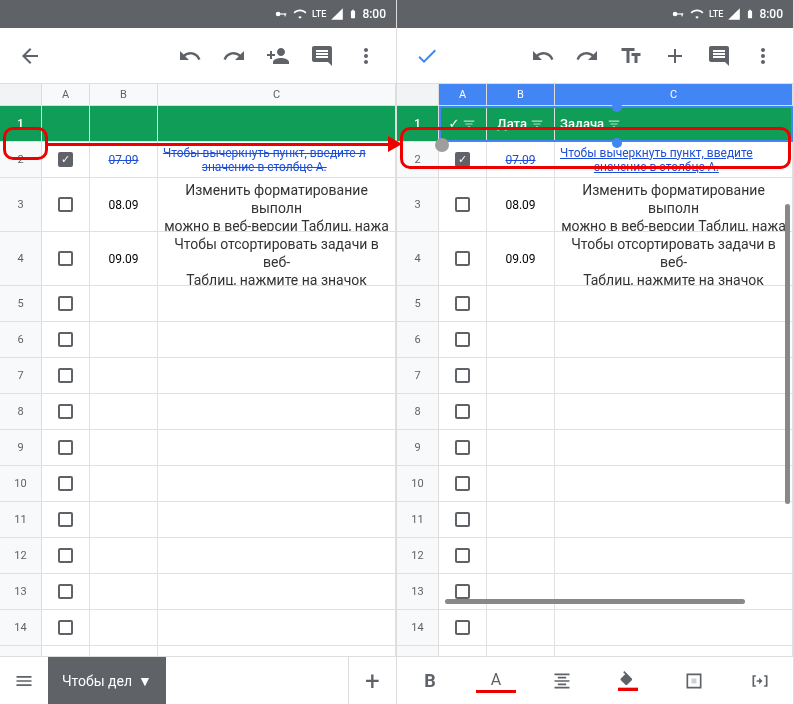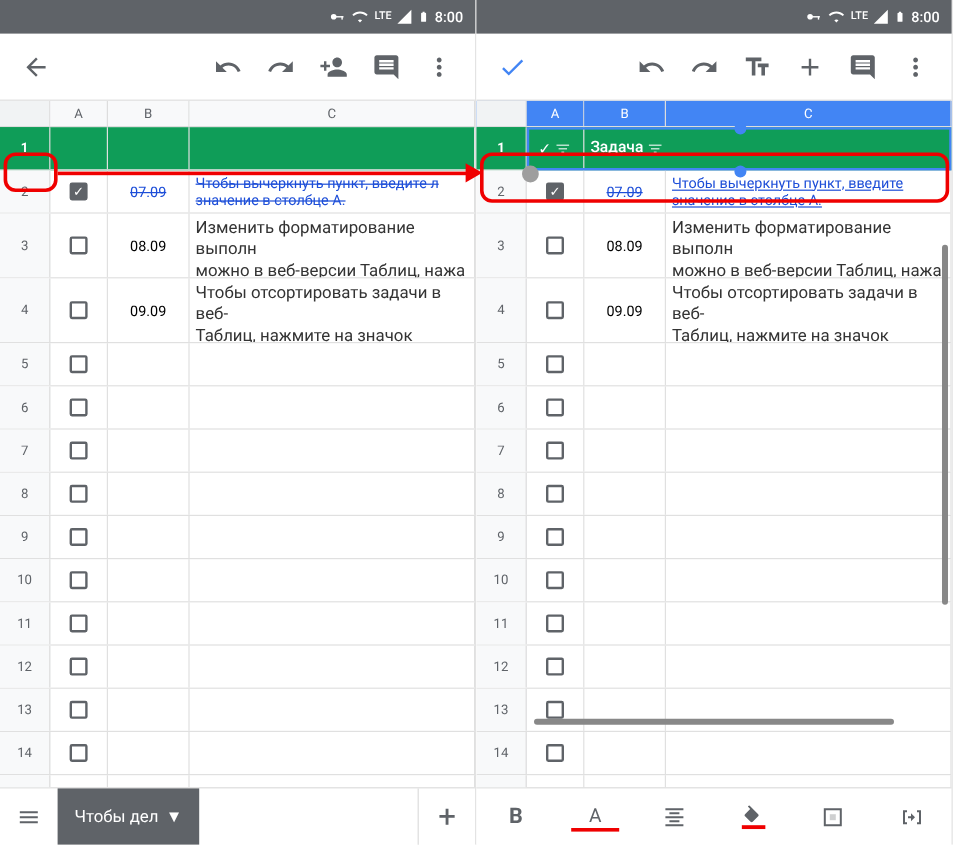--- a/index.html
+++ b/index.html
@@ -19,21 +19,21 @@
 .col-a { width: 48px; }
 .col-b { width: 68px; }
 .col-c { flex: 1; }
 .grid { display: flex; flex-direction: column; }
 .row { display: flex; height: 36px; border-bottom: 1px solid #e0e0e0; }
 .row.tall { height: 54px; }
 .row-h { width: 42px; background: #f8f9fa; border-right: 1px solid #ddd; display: flex; align-items: center; justify-content: center; font-size: 11px; color: #5f6368; }
 .cell { border-right: 1px solid #e0e0e0; display: flex; align-items: center; padding: 3px 5px; font-size: 12px; overflow: hidden; }
 .cell-a { width: 48px; justify-content: center; }
 .cell-b { width: 68px; justify-content: center; }
-.cell-c { flex: 1; }
+.cell-c { flex: 1; text-align: center; }
 .header-row { background: #0f9d58; color: #fff; }
 .header-row .cell { font-weight: 500; font-size: 13px; }
 .header-row .row-h { background: #0f9d58; color: #fff; font-weight: bold; }
 .checkbox { width: 15px; height: 15px; border: 2px solid #5f6368; border-radius: 2px; }
 .checkbox.checked { background: #5f6368; display: flex; align-items: center; justify-content: center; }
 .checkbox.checked::after { content: "✓"; color: #fff; font-size: 11px; }
 .strikethrough { text-decoration: line-through; color: #1d4ed8; }
 .cell-c.multiline { align-items: flex-start; line-height: 1.3; font-size: 14px; color: #333; }
 .bottom-bar { height: 48px; display: flex; align-items: center; border-top: 1px solid #ddd; }
 .menu-btn { width: 48px; height: 48px; display: flex; align-items: center; justify-content: center; }
@@ -318,20 +318,23 @@
       <div class="col-h col-a" style="background:#4285f4;color:#fff">A</div>
       <div class="col-h col-b" style="background:#4285f4;color:#fff">B</div>
       <div class="col-h col-c" style="background:#4285f4;color:#fff">C</div>
     </div>
     <div class="grid" id="grid-right">
           <div class="row header-row">
             <div class="row-h">1</div>
             <div class="cell cell-a">✓<svg class="filter-icon" viewBox="0 0 24 24">
                 <path fill="currentColor" d="M10 18h4v-2h-4v2zM3 6v2h18V6H3zm3 7h12v-2H6v2z"></path>
               </svg></div>
+            <div class="cell cell-b">Дата<svg class="filter-icon" viewBox="0 0 24 24">
+                <path fill="currentColor" d="M10 18h4v-2h-4v2zM3 6v2h18V6H3zm3 7h12v-2H6v2z"></path>
+              </svg></div>
             <div class="cell cell-c" style="white-space: pre-line;">Задача<svg class="filter-icon" viewBox="0 0 24 24">
                 <path fill="currentColor" d="M10 18h4v-2h-4v2zM3 6v2h18V6H3zm3 7h12v-2H6v2z"></path>
               </svg></div>
           </div>
           <div class="row">
             <div class="row-h">2</div>
             <div class="cell cell-a">
               <div class="checkbox checked"></div>
             </div>
             <div class="cell cell-b strikethrough">07.09</div>

